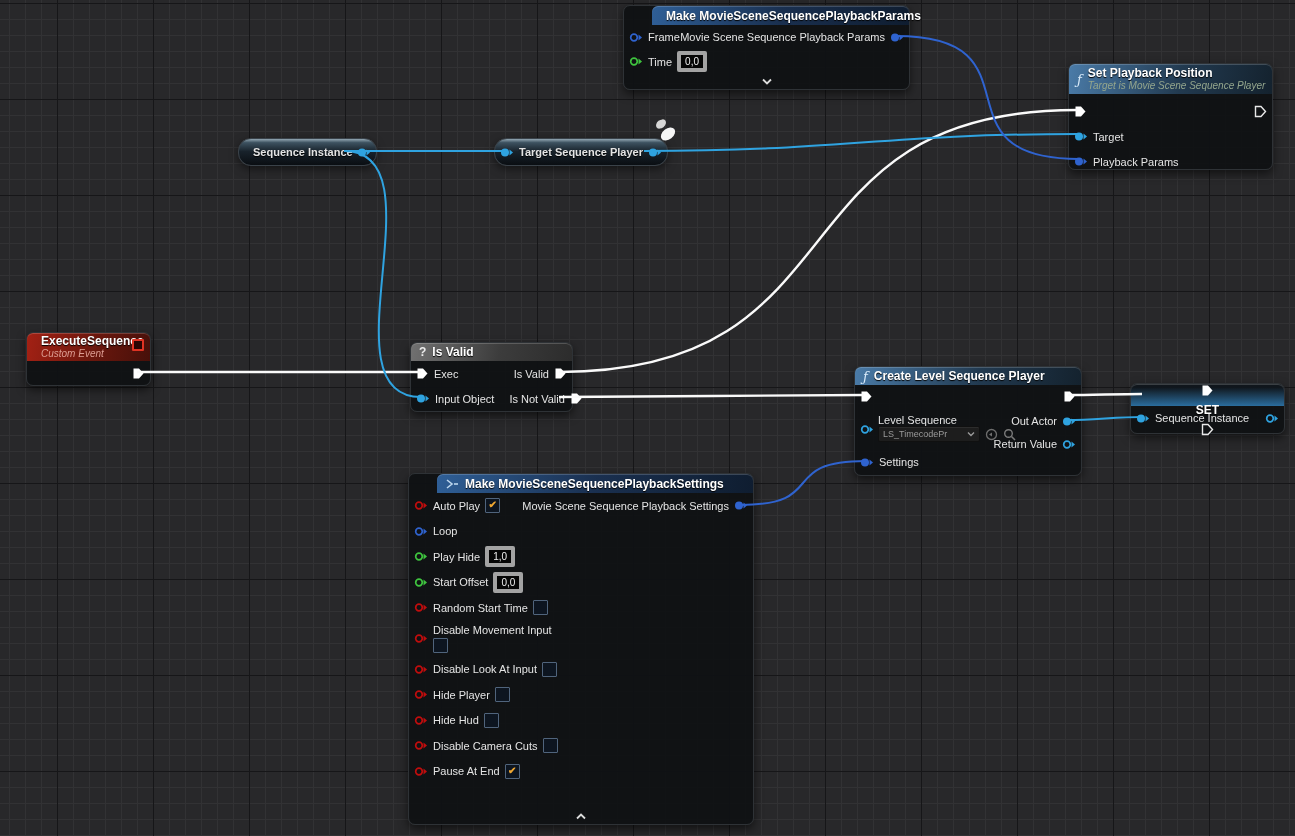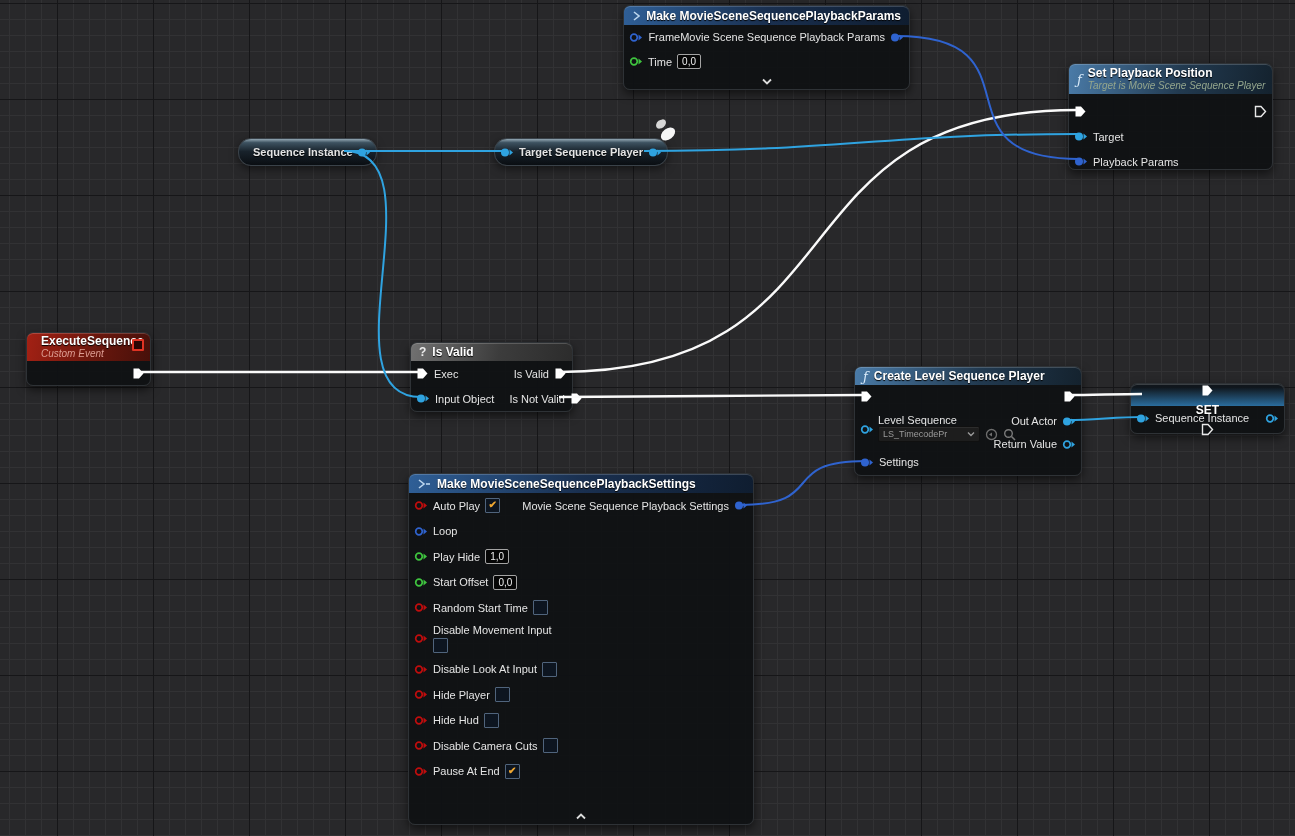--- a/index.html
+++ b/index.html
@@ -27,30 +27,30 @@
   }
   .hdr{
     display:flex;align-items:center;gap:6px;padding:0 8px;
     border-radius:6px 6px 0 0;
     box-shadow:inset 0 1px 0 rgba(255,255,255,0.18);
   }
   .hdr .tcol{display:flex;flex-direction:column;line-height:1.1;}
   .title{font-weight:bold;font-size:12px;white-space:nowrap;color:#fff;text-shadow:0 1px 1px #000;}
   .subtitle{font-style:italic;font-size:10px;white-space:nowrap;}
   .hdr-fn{background:linear-gradient(100deg,#4a7ba8 0%,#223a50 55%,#14222e 100%);}
-  .hdr-make{background:linear-gradient(100deg,#2f5f97 0%,#1a3050 50%,#0f1d30 100%);}
+  .hdr-make{background:linear-gradient(100deg,#2f5f97 0%,#1a3050 50%,#0f1d30 100%);margin-left:28px;}
   .hdr-event{background:linear-gradient(100deg,#a32114 0%,#6a170d 55%,#47100a 100%);}
   .hdr-gray{background:linear-gradient(100deg,#717171 0%,#3c3c3c 55%,#2c2c2c 100%);}
   .hdr-set{background:linear-gradient(180deg,#10161c 15%,#2b6d9e 100%);flex-direction:column;}
   .row{display:flex;align-items:center;justify-content:space-between;padding:0 5px;position:relative;}
   .cell{display:flex;align-items:center;gap:5px;min-width:0;}
   .plabel{font-size:11px;color:#e4e4e4;white-space:nowrap;}
   .pin{flex:0 0 auto;display:block;}
   .valbox{
-    background:#060606;border:1px solid #a3a3a3;border-radius:2px;
+    background:#060606;border:4px solid #a3a3a3;border-radius:2px;
     color:#efefef;font-size:10px;line-height:13px;padding:0 4px;min-width:14px;text-align:center;
   }
   .chk{
     width:13px;height:13px;background:#0d1520;border:1px solid #50647c;border-radius:1px;
     color:#f0a832;font-size:10px;font-weight:bold;line-height:12px;text-align:center;
   }
   .chev{position:absolute;left:50%;transform:translateX(-50%);bottom:1px;background:none;border:none;padding:0;cursor:pointer;}
   .pill{
     position:absolute;z-index:3;height:26px;border-radius:13px;
     background:linear-gradient(180deg,#93a7b3 0%,#3d5260 14%,#18222b 48%,#0a0e12 100%);
@@ -93,21 +93,21 @@
   </svg>
 
   <div class="node" style="left:623px;top:5px;width:285px;height:83px;">
     <div class="hdr hdr-make" style="height:19px;">
       <svg width="14" height="10">
           <path d="M2,1 L7,5 L2,9" stroke="#bcd6ee" stroke-width="1.6" fill="none"></path>
           <line x1="9" y1="5" x2="13" y2="5" stroke="#bcd6ee" stroke-width="1.6"></line>
         </svg>
       <span class="title">Make MovieSceneSequencePlaybackParams</span>
     </div>
-    <div class="row" style="height:24px;justify-content:flex-end;">
+    <div class="row" style="height:24px;">
       <span class="cell">
         <svg class="pin" width="14" height="11">
             <circle cx="5" cy="5.5" r="3.3" fill="none" stroke="#2f63cf" stroke-width="1.7"></circle>
             <path d="M9.5,2.6 L13,5.5 L9.5,8.4 Z" fill="#2f63cf"></path>
           </svg>
         <span class="plabel">Frame</span>
       </span>
       <span class="cell">
         <span class="plabel">Movie Scene Sequence Playback Params</span>
         <svg class="pin" width="14" height="11">

